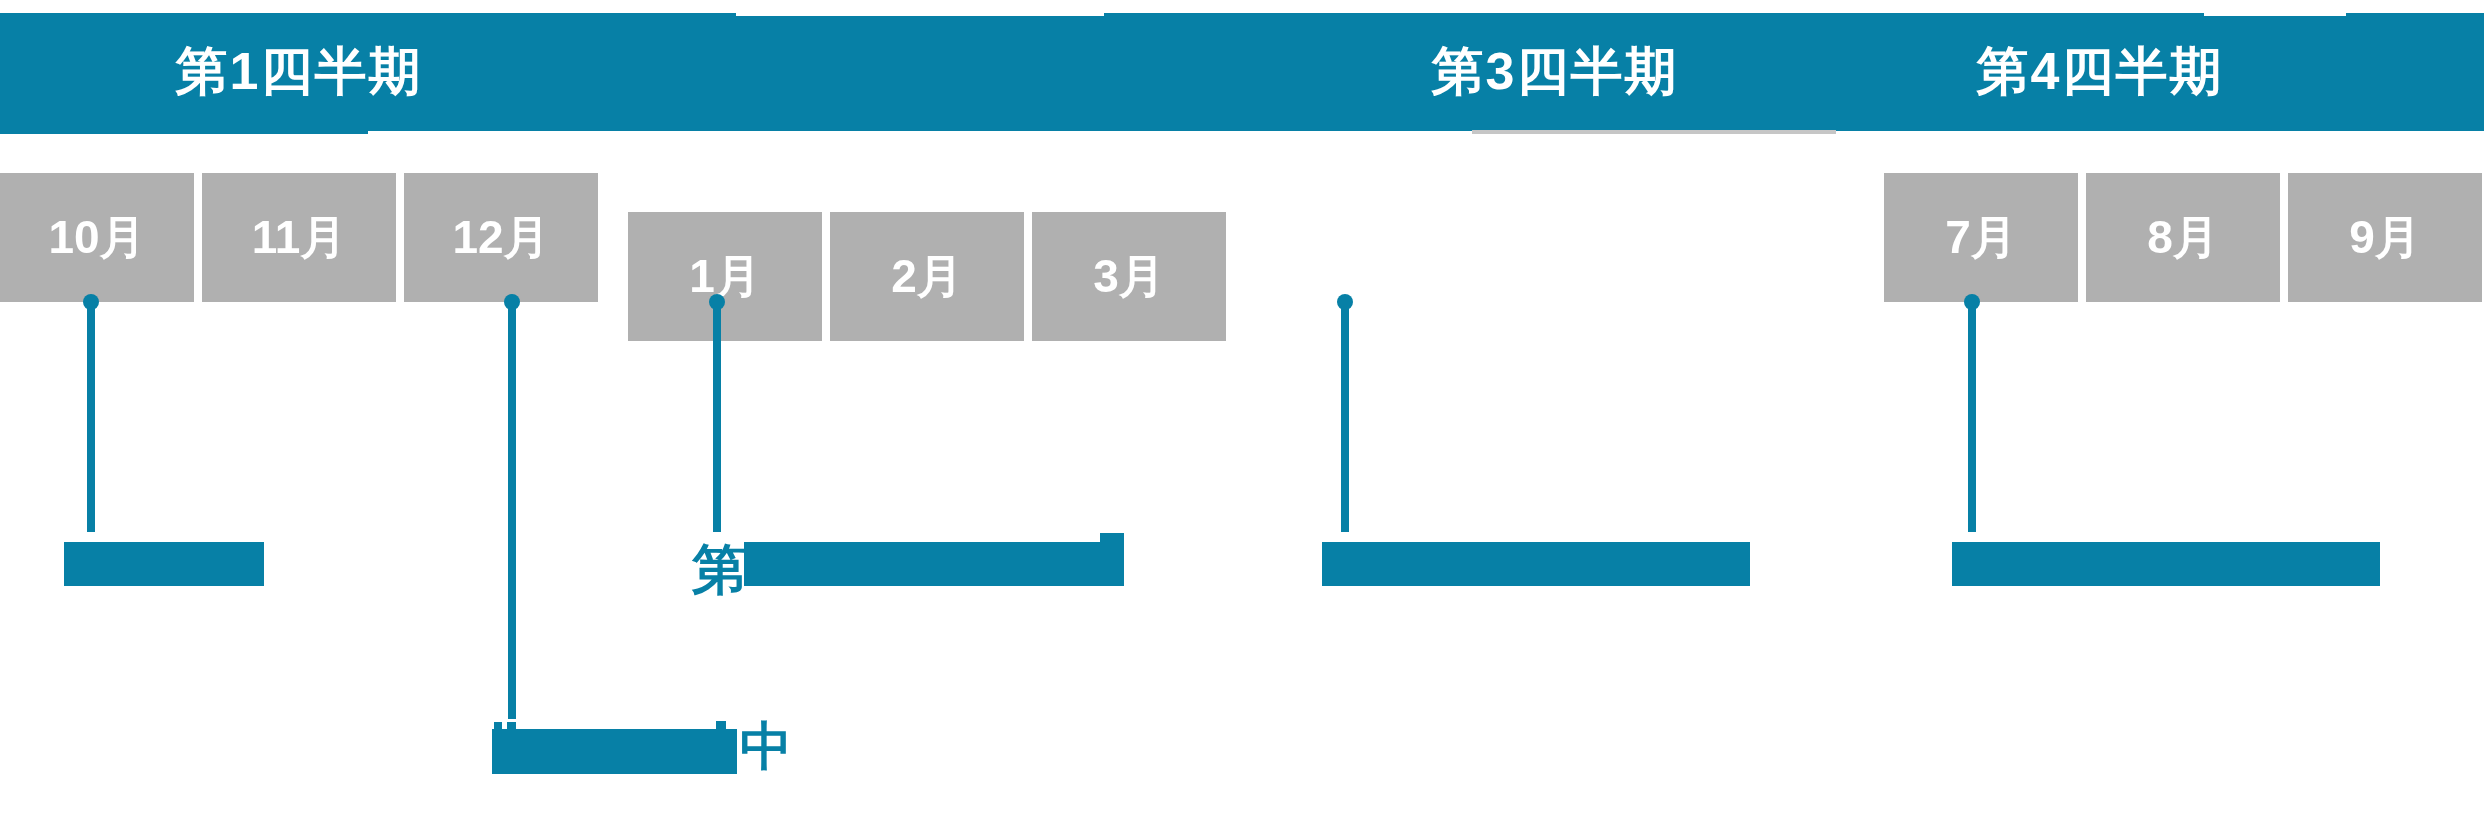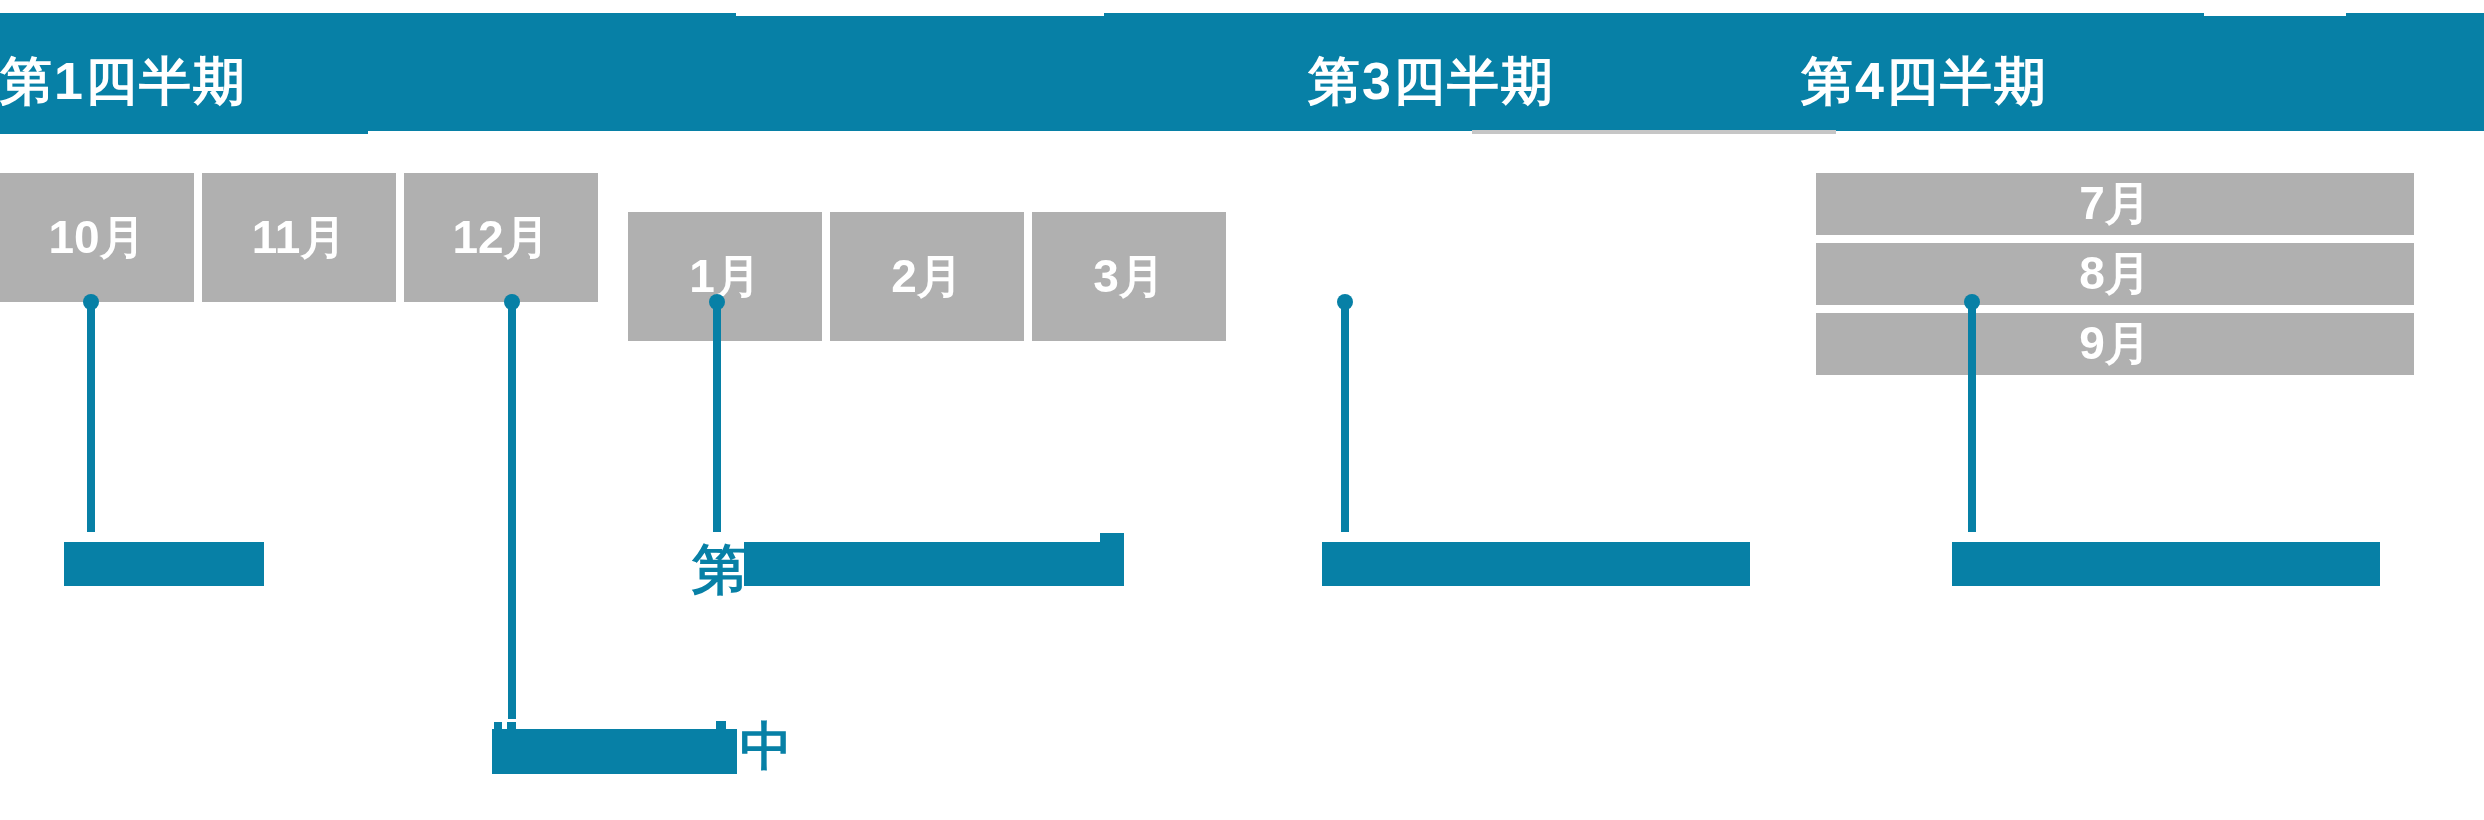--- a/index.html
+++ b/index.html
@@ -9,43 +9,43 @@
     background:#ffffff;
     overflow:hidden;
     font-family:"Liberation Sans","DejaVu Sans",sans-serif;
     font-weight:bold;
   }
 
   
   .qheader{position:absolute;left:0;top:13px;width:2484px;height:118px;background:#0780A6;}
   .qlabel{
     position:absolute;top:13px;height:118px;width:598px;
-    display:flex;align-items:center;
-    color:#ffffff;font-size:52px;letter-spacing:2px;margin-top:10px;
+    display:flex;align-items:center;justify-content:center;
+    color:#ffffff;font-size:52px;letter-spacing:2px;
   }
   .qlabel.q1{left:0;}
   .qlabel.q2{left:628px;}
-  .qlabel.q3{left:1308px;}
+  .qlabel.q3{left:1256px;}
   .qlabel.q4{left:1801px;}
   
   .notch{position:absolute;background:#ffffff;height:3px;top:13px;}
   .notch.n-q2{left:736px;width:368px;}
   .notch.n-q4{left:2204px;width:142px;}
   .step-q1{position:absolute;background:#0780A6;left:0;top:131px;width:368px;height:3px;}
   .underline-q3{position:absolute;background:#c6c6c6;left:1472px;top:130px;width:364px;height:4px;}
 
   
   .mgroup{
     position:absolute;top:173px;height:129px;width:598px;
     display:flex;gap:8px;text-align:center;
   }
   .mgroup.g1{left:0;}
   .mgroup.g2{left:628px;margin-top:39px;}
   .mgroup.g3{left:1256px;}
-  .mgroup.g4{left:1816px;flex-direction:column;}
+  .mgroup.g4{left:1884px;}
   .mcell{
     flex:1;background:#B0B0B0;
     display:flex;align-items:center;justify-content:center;
     color:#ffffff;font-size:46px;
   }
 
   
   .dot{position:absolute;width:16px;height:16px;border-radius:50%;background:#0780A6;top:294px;}
   .vline{position:absolute;width:8px;background:#0780A6;top:302px;}
   .dot.d-oct{left:83px;}   .vline.l-oct{left:87px;height:230px;}

